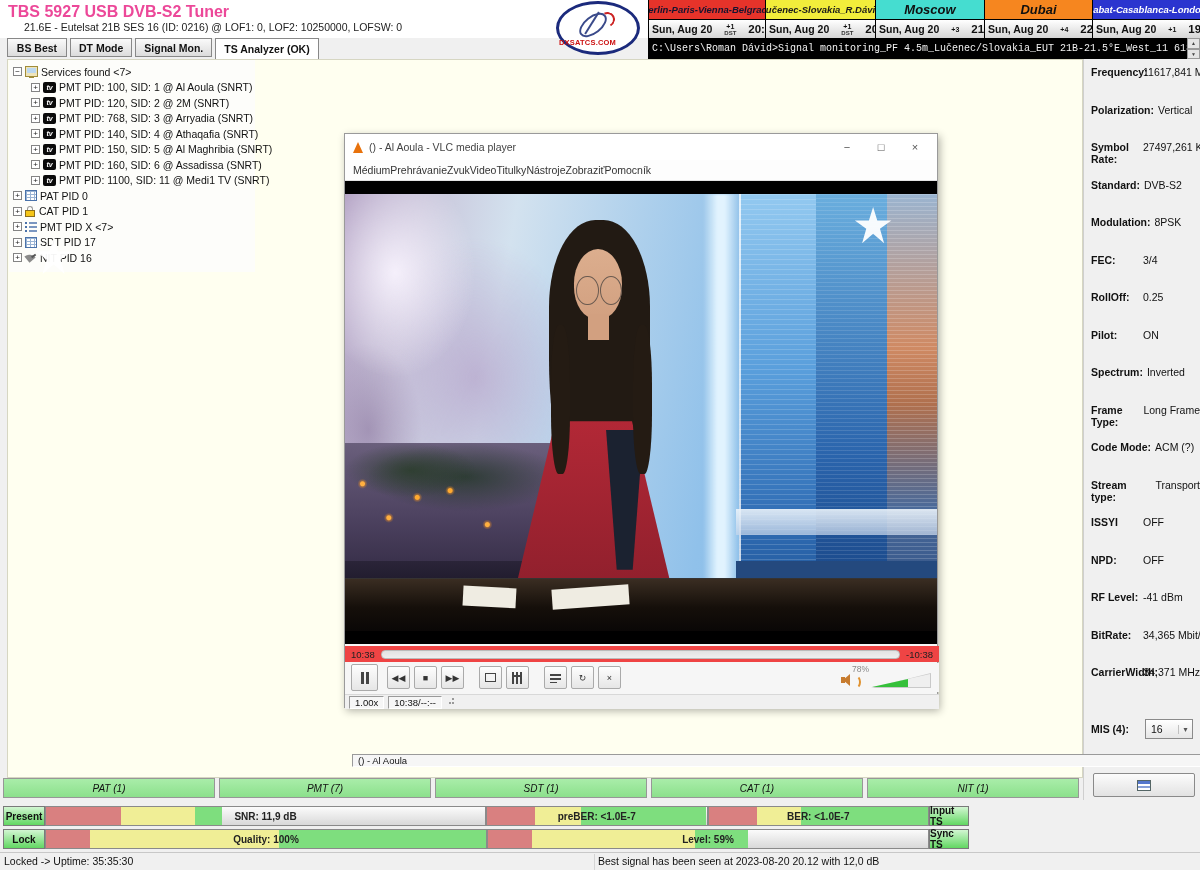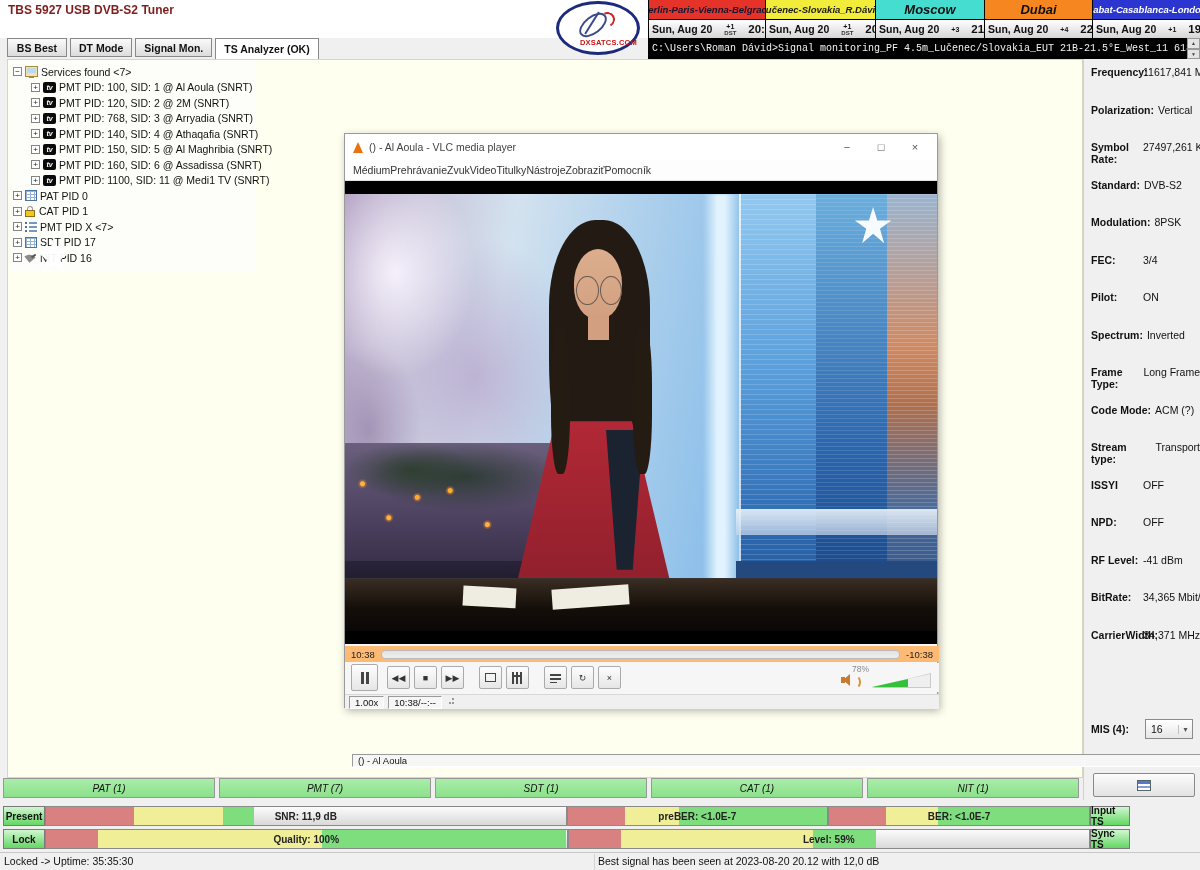--- a/index.html
+++ b/index.html
@@ -1,29 +1,29 @@
 <!DOCTYPE html>
 <html><head>
 <meta charset="utf-8">
 <style>
   html,body{margin:0;padding:0;}
   body{font-family:"Liberation Sans",sans-serif;background:#888;}
   .screen{position:relative;width:1200px;height:870px;background:#f0f0f0;overflow:hidden;font-size:11px;color:#111;}
 
   
   .hdr-left{position:absolute;left:0;top:0;width:648px;height:38px;background:#fff;}
-  .app-title{position:absolute;left:8px;top:3px;font-size:12px;font-weight:bold;color:#7f1d1d;}
+  .app-title{position:absolute;left:8px;top:3px;font-size:16px;font-weight:bold;color:#ec4899;}
   .app-sub{position:absolute;left:24px;top:21px;font-size:10.5px;color:#222;}
 
   .logo{position:absolute;left:556px;top:1px;width:84px;height:54px;background:#fff;border:3px solid #1b2a7c;border-radius:50%;z-index:9;box-sizing:border-box;}
   .dish{position:absolute;left:12px;top:6px;width:44px;height:28px;}
   .dish-ellipse{position:absolute;left:6px;top:6px;width:28px;height:14px;border:2px solid #3a4a8a;border-radius:50%;transform:rotate(-38deg);}
   .dish-arm{position:absolute;left:20px;top:0;width:2px;height:26px;background:#3a4a8a;transform:rotate(32deg);}
   .dish-wave{position:absolute;right:0px;top:2px;width:11px;height:11px;border:2px solid #cc2222;border-left-color:transparent;border-bottom-color:transparent;border-radius:50%;transform:rotate(18deg);}
-  .logo-text{position:absolute;left:0;right:0;bottom:5px;text-align:right;font-size:7.5px;font-weight:bold;color:#cc1111;letter-spacing:.2px;}
+  .logo-text{position:absolute;left:0;right:0;bottom:5px;text-align:left;font-size:7.5px;font-weight:bold;color:#cc1111;letter-spacing:.2px;}
 
   
   .clocks{position:absolute;left:648px;top:0;width:552px;height:38px;display:flex;background:#000;}
   .clock{display:flex;flex-direction:column;border-left:1px solid #000;box-sizing:border-box;}
   .clock-name{height:19px;display:flex;align-items:center;justify-content:center;font-weight:bold;font-style:italic;font-size:9.5px;border-bottom:1px solid #000;white-space:nowrap;overflow:hidden;}
   .clock-name.big{font-size:13px;}
   .clock-time{height:18px;display:flex;align-items:center;background:linear-gradient(#ffffff,#d6d6d6);padding:0 3px;gap:12px;white-space:nowrap;}
   .c-date{font-weight:bold;font-size:10.5px;}
   .c-off{display:flex;flex-direction:column;align-items:center;width:14px;line-height:1;}
   .c-off .sup{font-size:7px;font-weight:bold;}
@@ -142,21 +142,21 @@
   .strand{position:absolute;top:30%;width:3.2%;height:34%;background:#241b13;border-radius:40%;}
   .strandL{left:34.8%;} .strandR{left:48.6%;}
   .desk{position:absolute;left:0;bottom:0;width:100%;height:12%;background:linear-gradient(180deg,#3a2d22,#150f0a 55%,#0a0706);border-top:1px solid rgba(255,255,255,.18);}
   .paper{position:absolute;bottom:5.5%;height:4.5%;background:#efece2;}
   .paper1{left:35%;width:13%;transform:rotate(-4deg);}
   .paper2{left:20%;width:9%;transform:rotate(3deg);}
   .lbar{position:absolute;left:0;width:592px;height:13px;background:#000;}
   .lbar.top{top:0;} .lbar.bot{bottom:0;}
 
   
-  .seekrow{position:absolute;left:0;top:512px;width:594px;height:16px;display:flex;align-items:center;padding:0 6px;gap:6px;box-sizing:border-box;background:#fdba74;}
+  .seekrow{position:absolute;left:0;top:512px;width:594px;height:16px;display:flex;align-items:center;padding:0 6px;gap:6px;box-sizing:border-box;background:#ef4444;}
   .t-lab{font-size:9.5px;color:#222;}
   .groove{flex:1;height:7px;background:linear-gradient(#e2e2e2,#efefef);border:1px solid #bbb;border-radius:4px;}
   .ctrlrow{position:absolute;left:0;top:529px;width:594px;height:29px;display:flex;align-items:center;padding:0 6px;gap:4px;box-sizing:border-box;background:#f6f6f6;}
   .cbtn{height:23px;min-width:23px;background:linear-gradient(#fdfdfd,#e6e6e6);border:1px solid #aaa;border-radius:2px;display:flex;align-items:center;justify-content:center;color:#333;font-size:9px;box-sizing:border-box;}
   .cbtn.first{height:27px;min-width:27px;margin-right:5px;}
   .gap{width:7px;}
   .ic-pause{width:8px;height:12px;border-left:3px solid #444;border-right:3px solid #444;box-sizing:border-box;}
   .ic-full{width:11px;height:9px;border:1px solid #444;box-sizing:border-box;background:
       linear-gradient(#f3f3f3 0 0) 2px 2px/7px 5px no-repeat;}
   .ic-eq{width:11px;height:12px;background:
@@ -183,40 +183,41 @@
   .sunk{border:1px solid;border-color:#9a9a9a #fff #fff #9a9a9a;background:#f6f6f6;height:13px;display:flex;align-items:center;font-size:9.5px;padding:0 5px;box-sizing:border-box;}
   .sunk.main{flex:1;}
   .grip{width:8px;height:8px;background:
       radial-gradient(circle 1px at 7px 1px,#999 0 1px,transparent 1px),
       radial-gradient(circle 1px at 7px 5px,#999 0 1px,transparent 1px),
       radial-gradient(circle 1px at 4px 5px,#999 0 1px,transparent 1px);}
 
   
   .pidrow{position:absolute;left:3px;top:778px;width:1076px;height:20px;display:flex;gap:4px;}
   .pcell{flex:1;background:linear-gradient(#a9eda9,#8ce08c);border:1px solid #979797;display:flex;align-items:center;justify-content:center;font-size:10px;font-style:italic;box-sizing:border-box;}
-  .sigrow{position:absolute;left:3px;width:1127px;height:20px;display:flex;}
+  .sigrow{position:absolute;left:3px;width:966px;height:20px;display:flex;}
   .sigrow.r1{top:806px;} .sigrow.r2{top:829px;}
   .gbtn{flex:none;width:42px;background:linear-gradient(#d2f6d2,#62d762);border:1px solid #7a7a7a;display:flex;align-items:center;justify-content:center;font-size:10px;font-weight:bold;box-sizing:border-box;}
   .gbtn.right{width:40px;}
   .sbar{position:relative;border:1px solid #8a8a8a;background:linear-gradient(#fbfbfb,#d9d9d9);box-sizing:border-box;overflow:hidden;}
   .seg{position:absolute;top:0;bottom:0;}
   .sbar .lab{position:absolute;inset:0;display:flex;align-items:center;justify-content:center;font-size:10px;font-weight:bold;color:#222;z-index:3;}
 
   .statusbar{position:absolute;left:0;top:852px;width:1200px;height:18px;background:#f0f0f0;border-top:1px solid #c8c8c8;}
   .sb-left{position:absolute;left:4px;top:2px;font-size:10.5px;}
   .sb-center{position:absolute;left:598px;top:2px;font-size:10.5px;}
   .sb-div{position:absolute;top:1px;bottom:1px;width:1px;background:#d4d4d4;}
 </style>
 </head>
 <body>
 
 <div class="screen">
 
   <div class="hdr-left">
     <div class="app-title">TBS 5927 USB DVB-S2 Tuner</div>
+    <div class="app-sub">21.6E - Eutelsat 21B  SES 16 (ID: 0216) @ LOF1: 0, LOF2: 10250000, LOFSW: 0</div>
   </div>
 
   <div class="logo">
     <div class="dish">
       <div class="dish-ellipse"></div>
       <div class="dish-arm"></div>
       <div class="dish-wave"></div>
     </div>
     <div class="logo-text">DXSATCS.COM</div>
   </div>
@@ -386,20 +387,24 @@
           <span class="plabel">Standard:</span>
           <span class="pvalue">DVB-S2</span>
         </div>
         <div class="prow">
           <span class="plabel">Modulation:</span>
           <span class="pvalue">8PSK</span>
         </div>
         <div class="prow">
           <span class="plabel">FEC:</span>
           <span class="pvalue">3/4</span>
+        </div>
+        <div class="prow">
+          <span class="plabel">RollOff:</span>
+          <span class="pvalue">0.25</span>
         </div>
         <div class="prow">
           <span class="plabel">Pilot:</span>
           <span class="pvalue">ON</span>
         </div>
         <div class="prow">
           <span class="plabel">Spectrum:</span>
           <span class="pvalue">Inverted</span>
         </div>
         <div class="prow">

